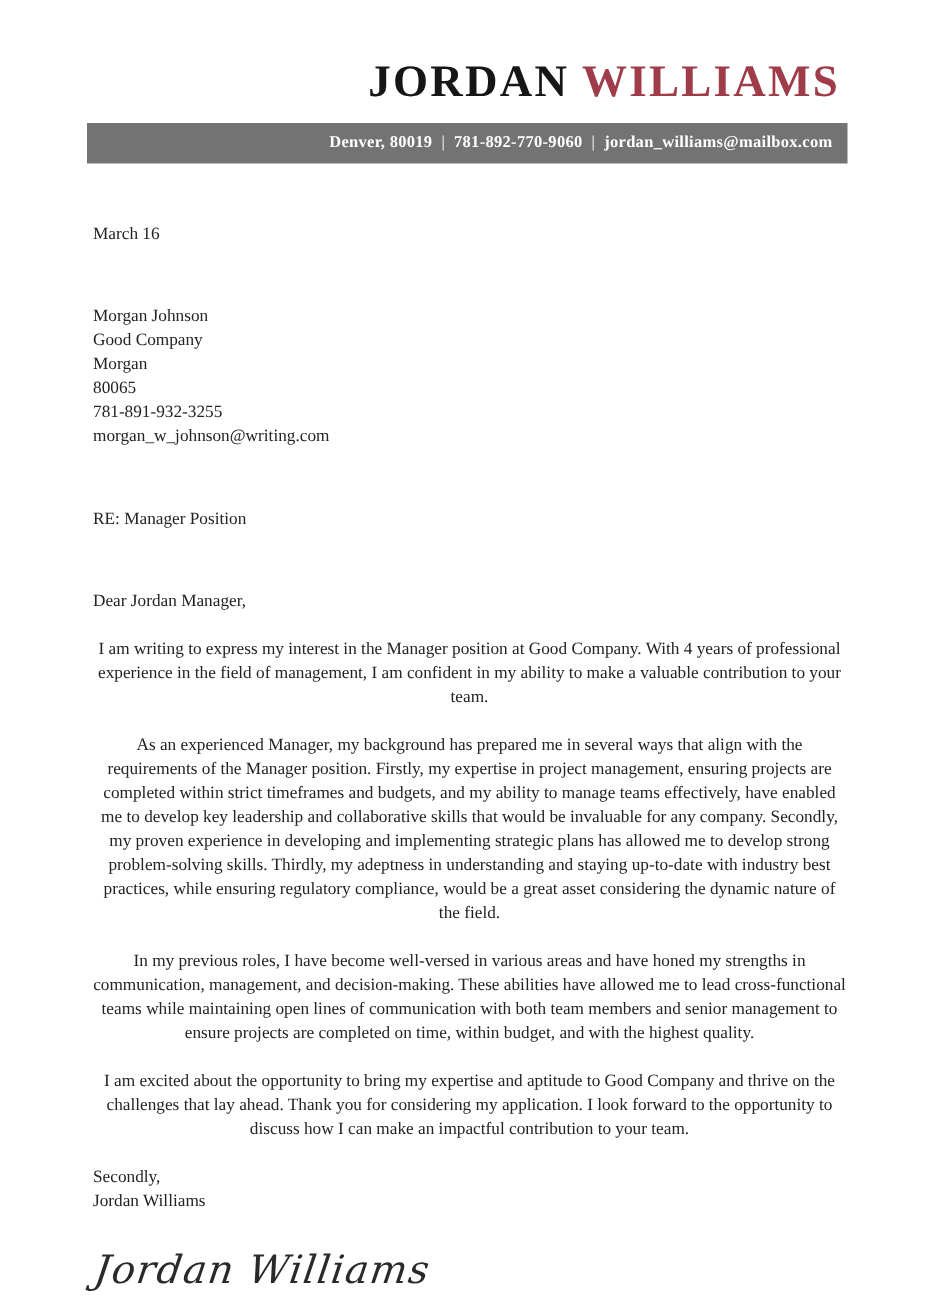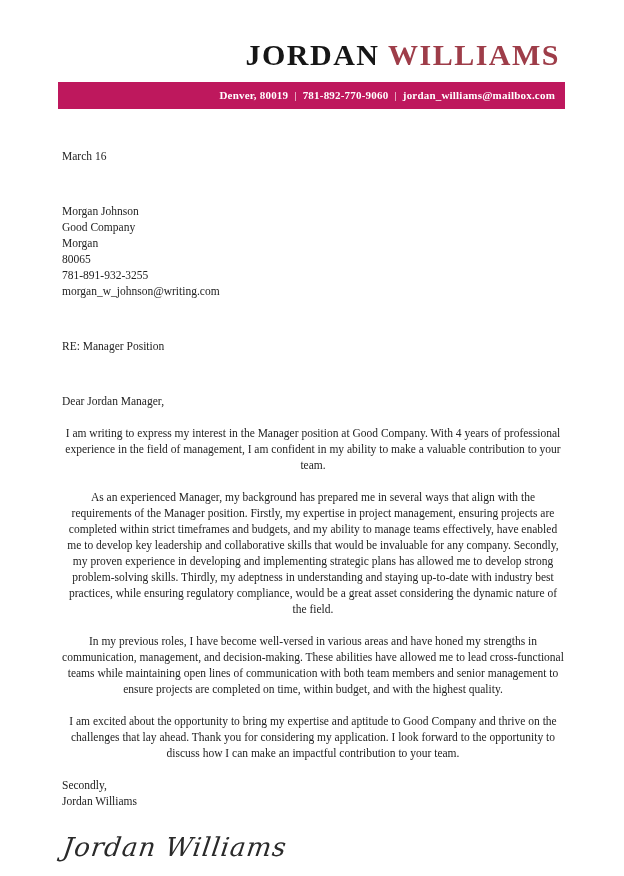--- a/index.html
+++ b/index.html
@@ -22,21 +22,21 @@
     line-height:34px;
     font-weight:bold;
     letter-spacing:1.5px;
     color:#161616;
     font-family:"Liberation Serif","DejaVu Serif",serif;
   }
   .header-title .last-name { color:#9e3d49; }
 
   .contact-bar {
     margin:10px 59px 0 58px;
-    background:#be185d;
+    background:#737373;
     color:#ffffff;
     text-align:right;
     font-size:11px;
     font-weight:bold;
     line-height:15px;
     padding:6px 10px 6px 6px;
     letter-spacing:0.2px;
     white-space:nowrap;
   }
   .contact-bar .sep { padding:0 6px; font-weight:normal; }

